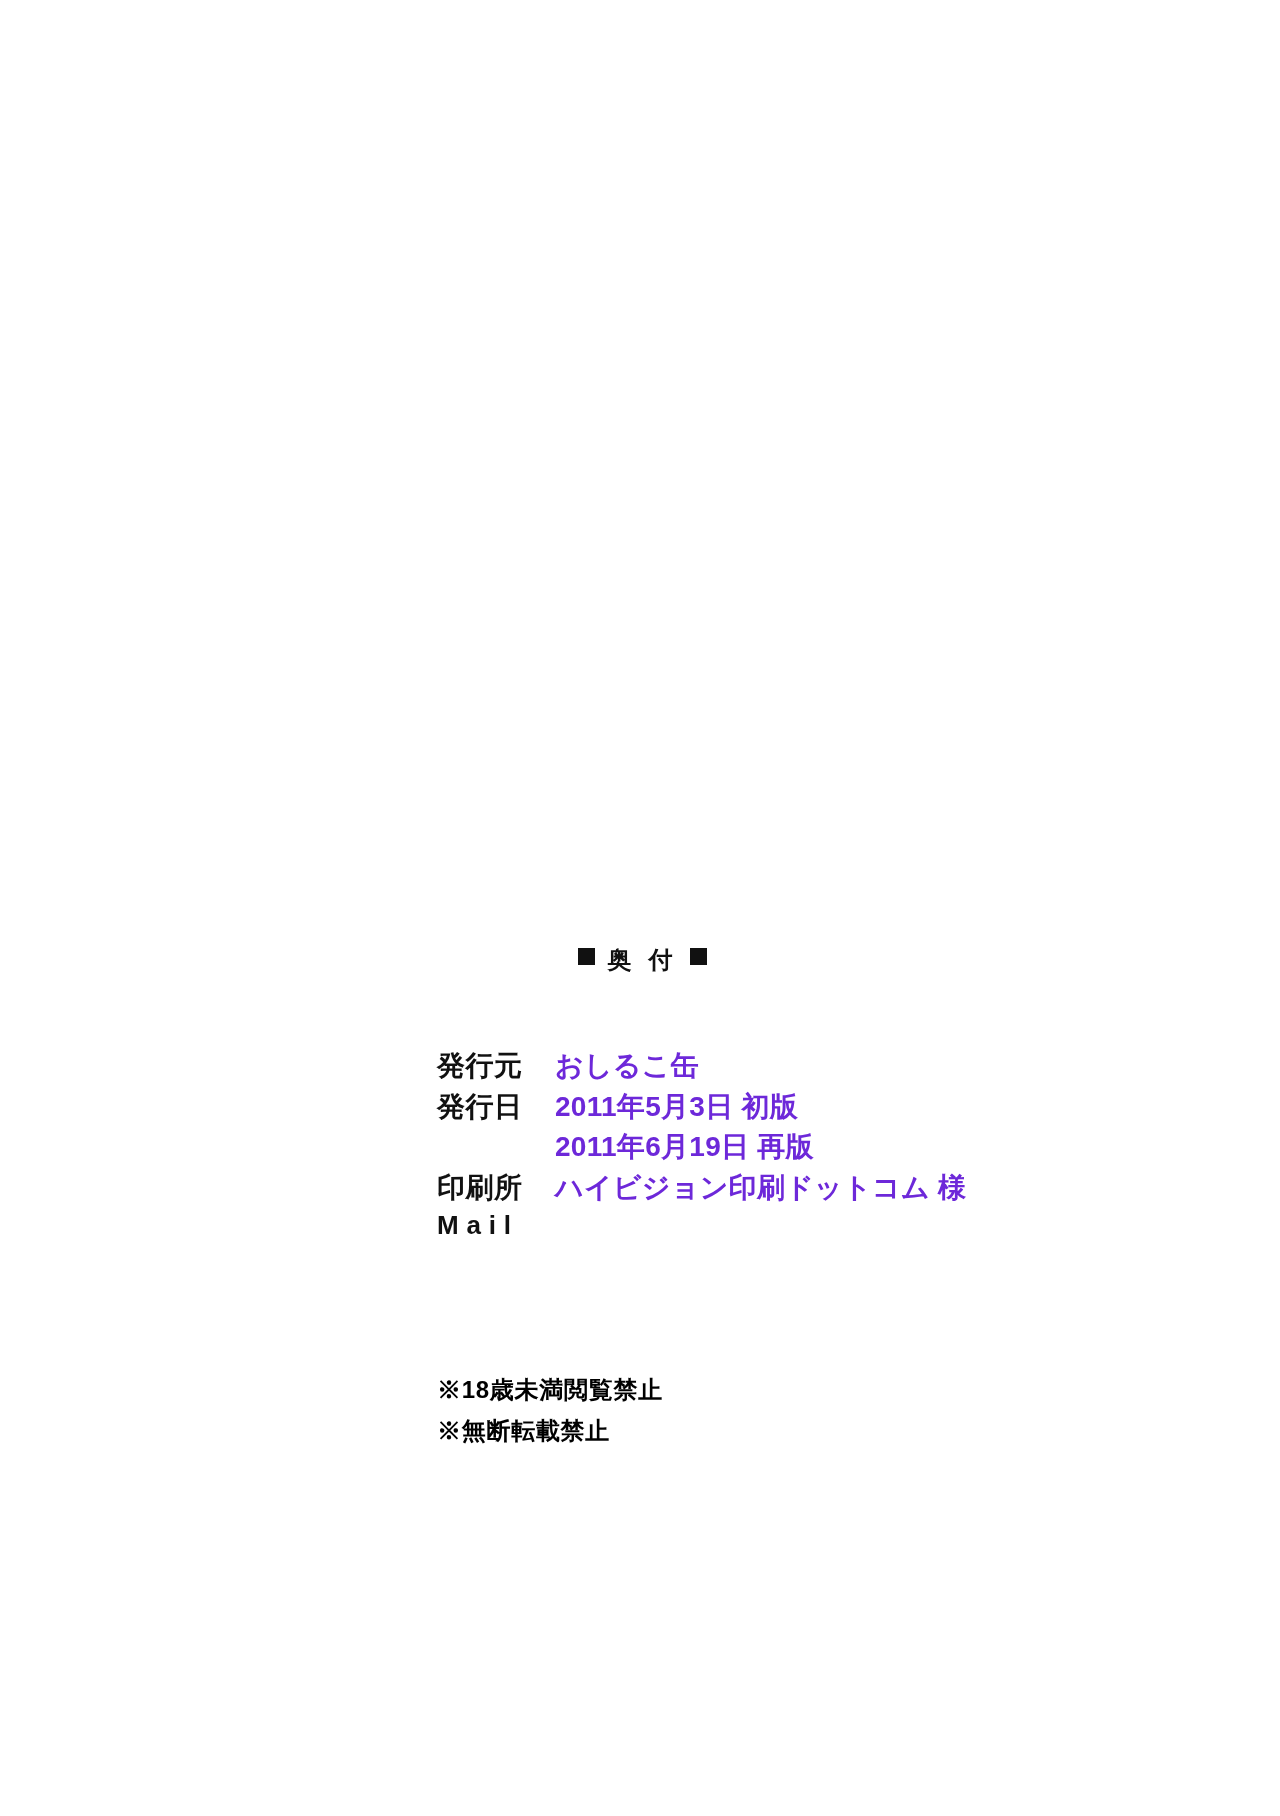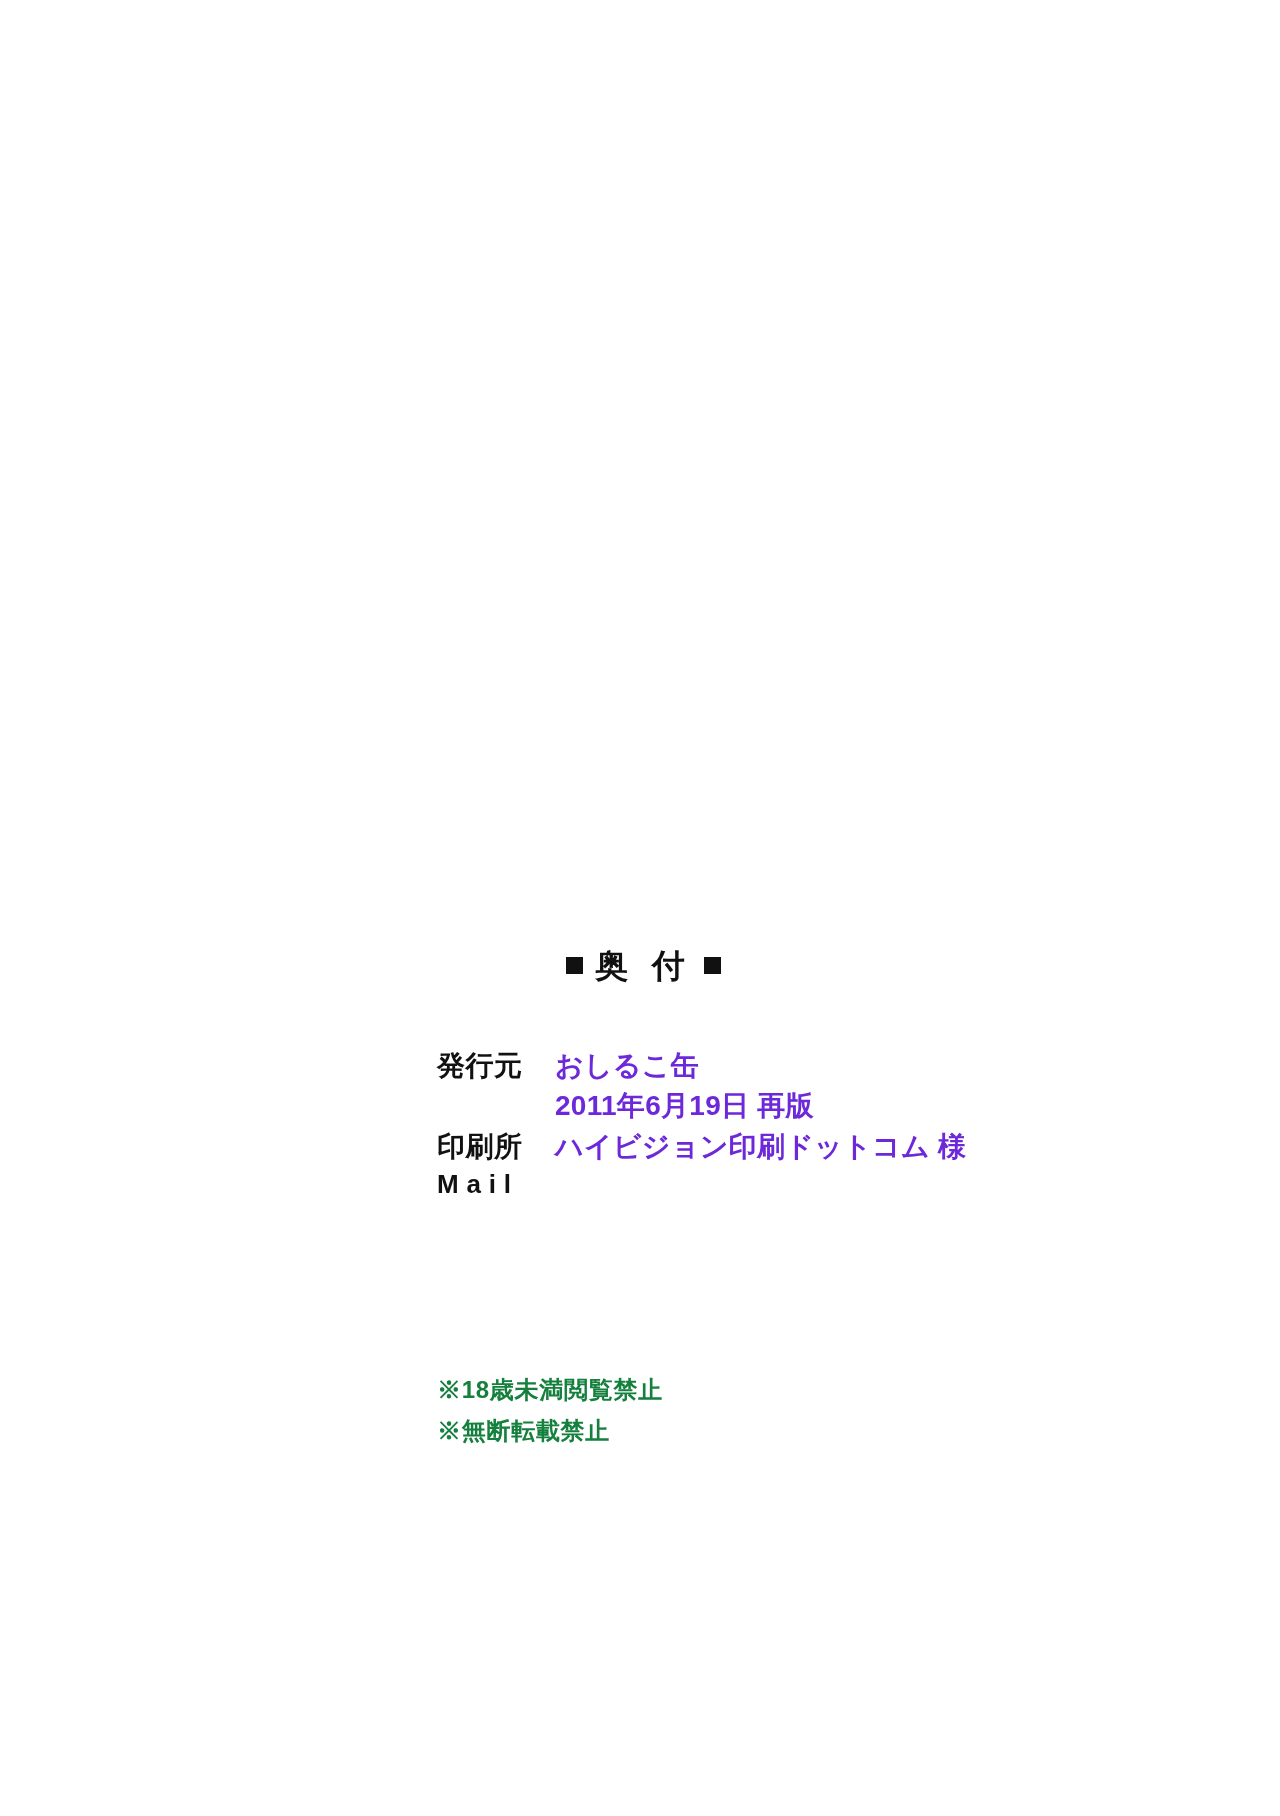--- a/index.html
+++ b/index.html
@@ -25,21 +25,21 @@
   
   .colophon {
     position: absolute;
     left: 0;
     right: 0;
     top: 944px;
   }
 
   .colophon-title {
     text-align: center;
-    font-size: 33px;
+    font-size: 24px;
     font-weight: bold;
     letter-spacing: 0.22em;
     color: #111111;
     padding-left: 0.22em;
   }
   .colophon-title .sq {
     display: inline-block;
     width: 17px;
     height: 17px;
     background: #111111;
@@ -89,21 +89,21 @@
   .row.sub .label { visibility: hidden; }
 
   .notes {
     position: absolute;
     left: 437px;
     top: 430px;
   }
   .note {
     font-size: 24px;
     font-weight: bold;
-    color: #15803d;
+    color: #000000;
     letter-spacing: 0.03em;
     margin-bottom: 9px;
     white-space: nowrap;
   }
 </style>
 </head>
 <body>
 
 <div class="page">
 
@@ -114,20 +114,24 @@
     </div>
 
     <div class="info">
 
       <div class="row">
         <div class="label">発行元</div>
         <div class="value">おしるこ缶</div>
       </div>
 
 
+      <div class="row">
+        <div class="label">発行日</div>
+        <div class="value">2011年5月3日 初版</div>
+      </div>
 
       <div class="row sub">
         <div class="label">発行日</div>
         <div class="value">2011年6月19日 再版</div>
       </div>
 
       <div class="row">
         <div class="label">印刷所</div>
         <div class="value">ハイビジョン印刷ドットコム 様</div>
       </div>

